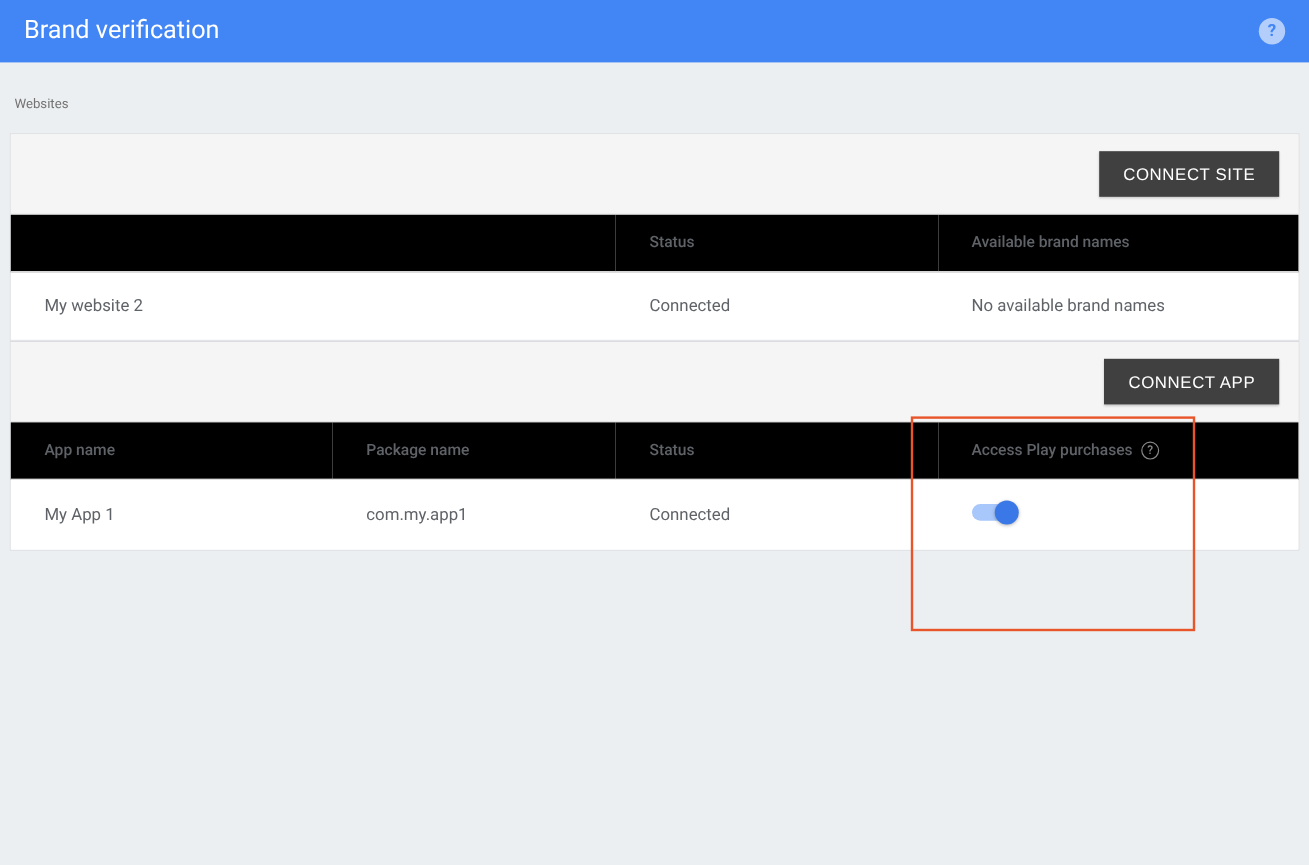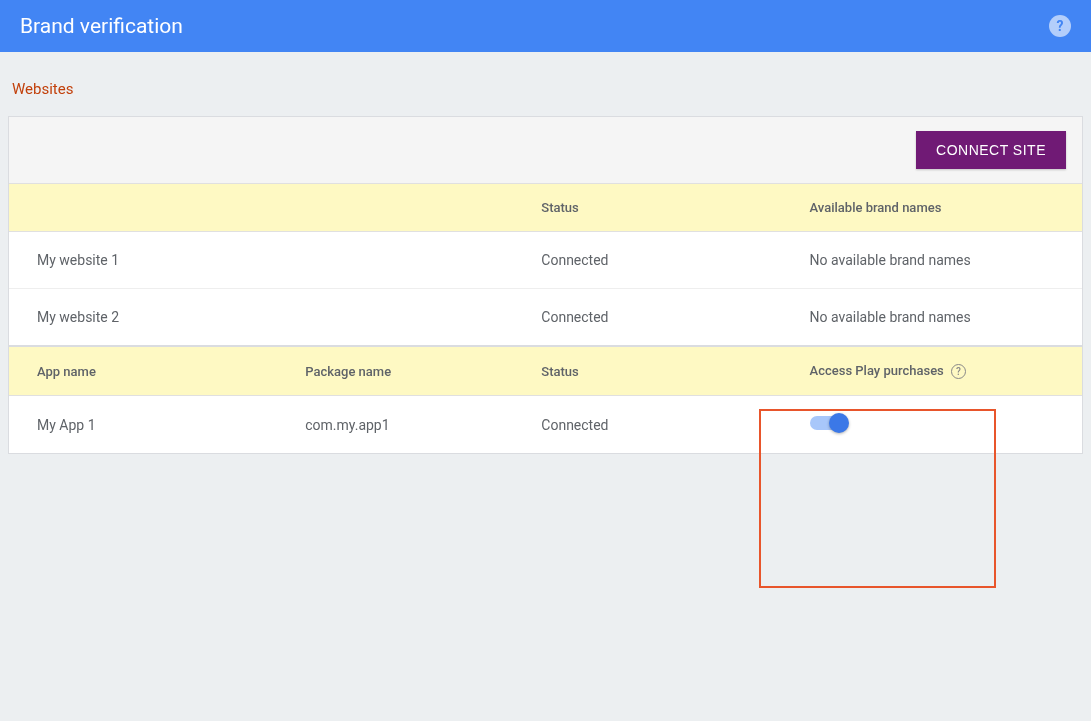--- a/index.html
+++ b/index.html
@@ -37,58 +37,58 @@
       justify-content: center;
       font-size: 14px;
       font-weight: bold;
       color: #4285f4;
       cursor: pointer;
     }
     .content {
       padding: 0 8px;
     }
     .section-label {
-      color: #c2410c;
-      font-size: 15px;
+      color: #737373;
+      font-size: 11px;
       padding: 28px 0 18px 4px;
     }
     .card {
       background: #fff;
       border: 1px solid #dadce0;
     }
     .toolbar {
       display: flex;
       justify-content: flex-end;
       padding: 14px 16px;
       background: #f5f5f5;
       border-bottom: 1px solid #e0e0e0;
     }
     .btn-primary {
-      background: #701a75;
+      background: #404040;
       color: #fff;
       border: none;
       padding: 11px 20px;
       font-size: 14px;
       font-weight: 500;
       letter-spacing: 0.5px;
       cursor: pointer;
       box-shadow: 0 1px 2px rgba(0,0,0,0.2);
     }
     .table {
       width: 100%;
       border-collapse: collapse;
     }
     .table th {
       text-align: left;
       font-size: 13px;
       font-weight: 500;
       color: #5f6368;
       padding: 16px 12px 16px 28px;
       border-bottom: 1px solid #e0e0e0;
-      background: #fef9c3;
+      background: #000000;
     }
     .table td {
       font-size: 14px;
       color: #5f6368;
       padding: 20px 12px 20px 28px;
       border-bottom: 1px solid #eee;
       background: #fff;
     }
     .table tr:last-child td {
       border-bottom: none;
@@ -162,36 +162,34 @@
     <table class="table">
       <thead>
         <tr>
           <th class="col-w1"></th>
           <th class="col-w2">Status</th>
           <th class="col-w3">Available brand names</th>
         </tr>
       </thead>
       <tbody>
         <tr>
-          <td>My website 1</td>
-          <td>Connected</td>
-          <td>No available brand names</td>
-        </tr>
-        <tr>
           <td>My website 2</td>
           <td>Connected</td>
           <td>No available brand names</td>
         </tr>
       </tbody>
     </table>
   </div>
 
 
   <div class="apps-wrapper">
     <div class="card">
+      <div class="toolbar">
+        <button class="btn-primary">CONNECT APP</button>
+      </div>
       <table class="table">
         <thead>
           <tr>
             <th class="col-a1">App name</th>
             <th class="col-a2">Package name</th>
             <th class="col-a3">Status</th>
             <th class="col-a4">
               <span>Access Play purchases</span>
               <span class="help-small">?</span>
             </th>

